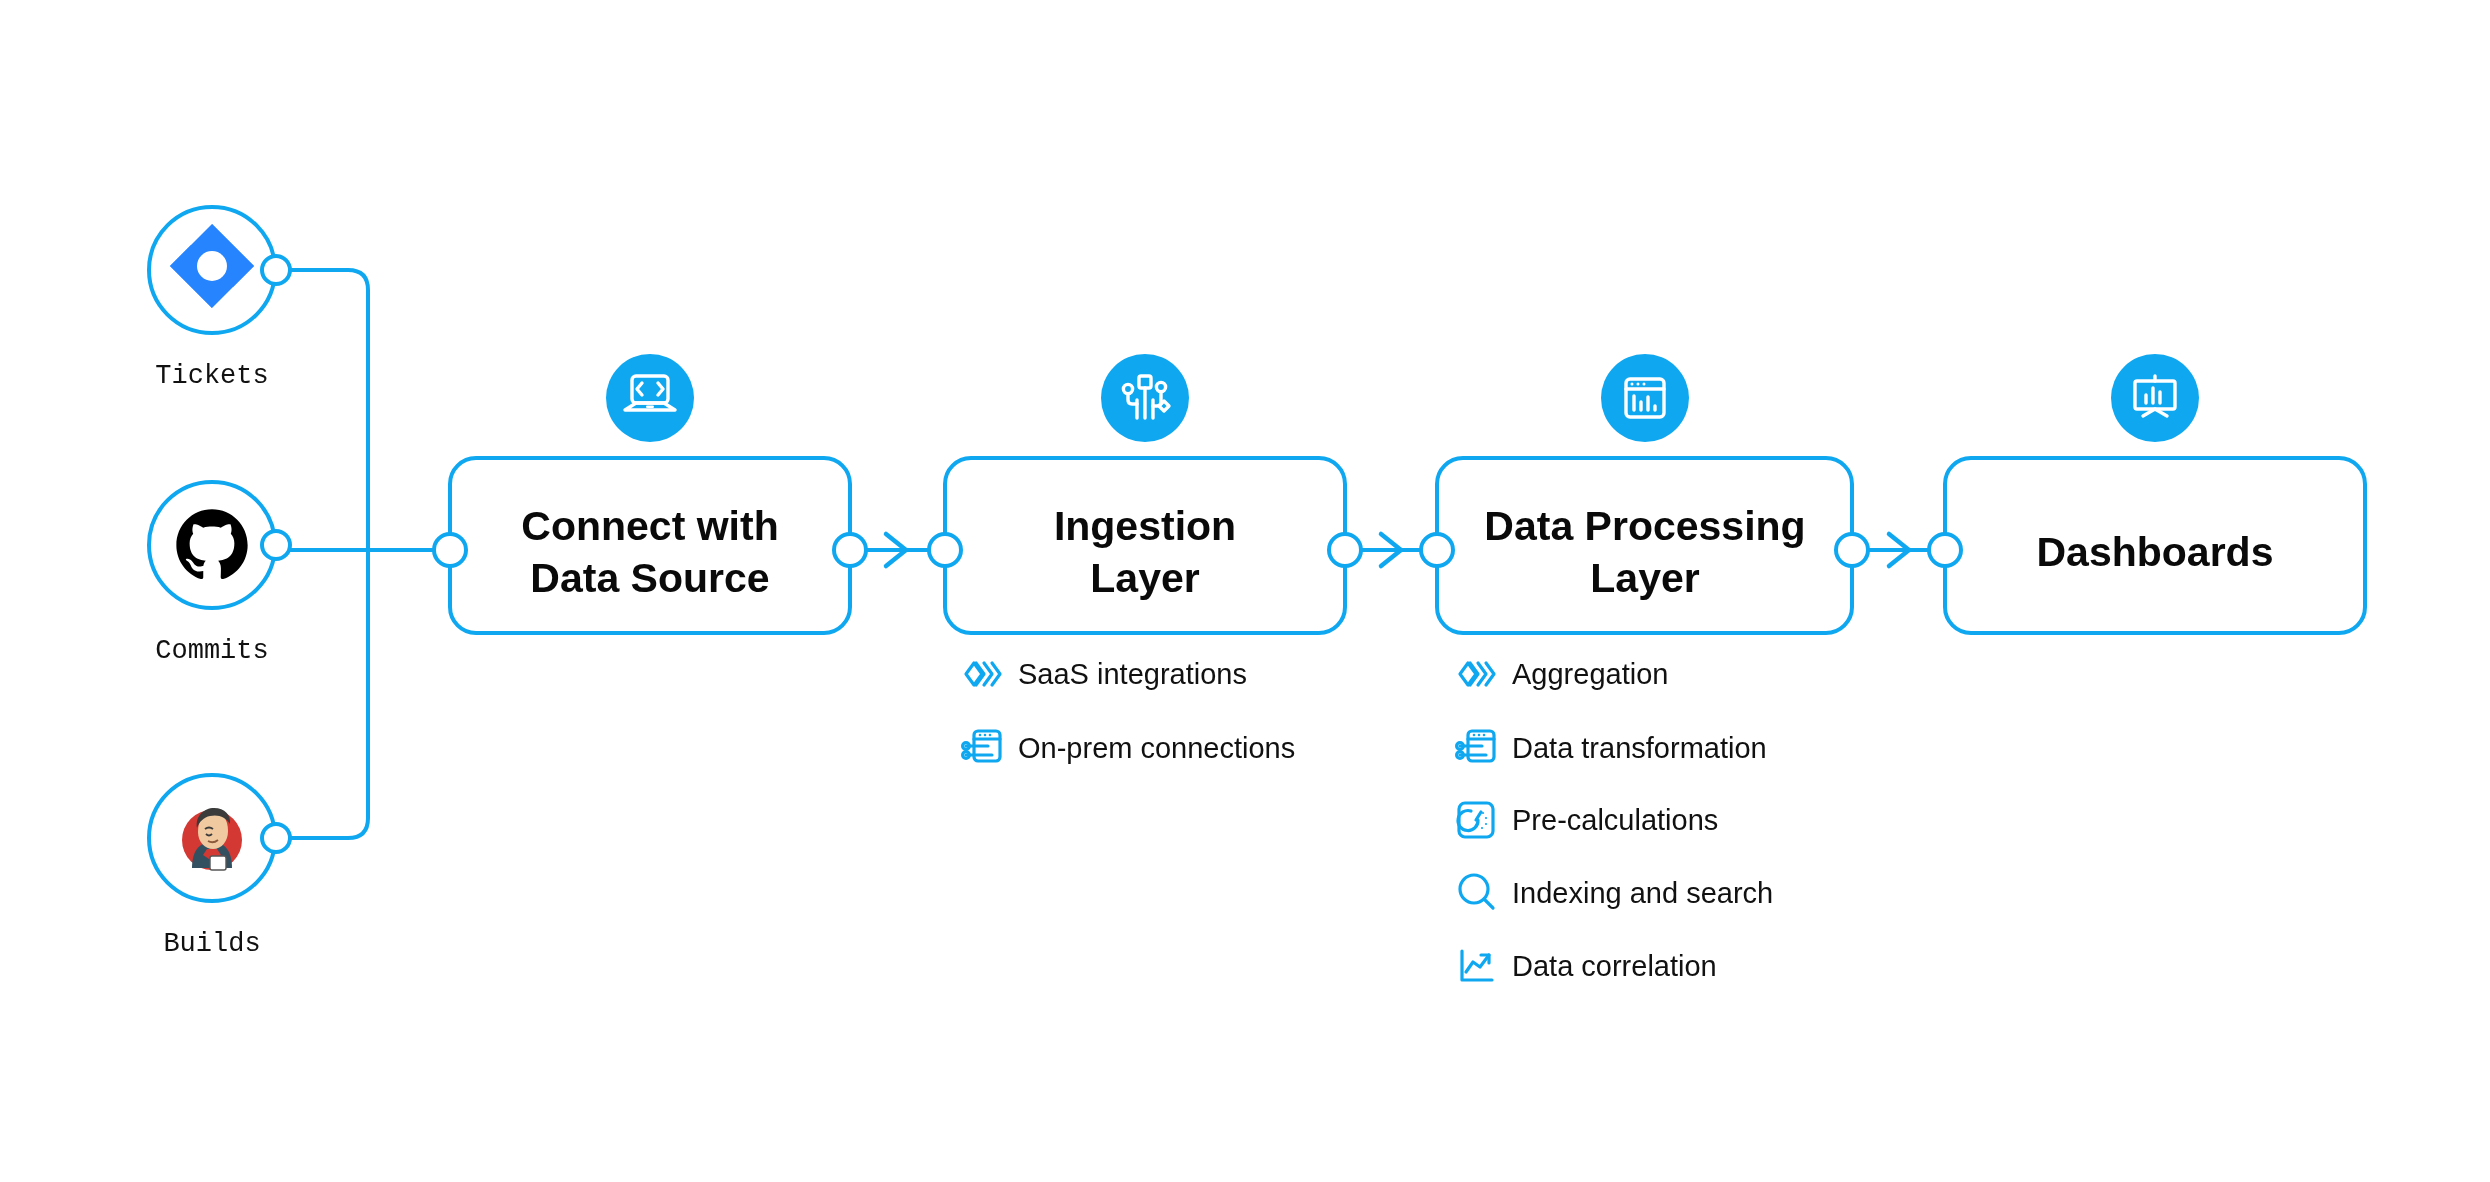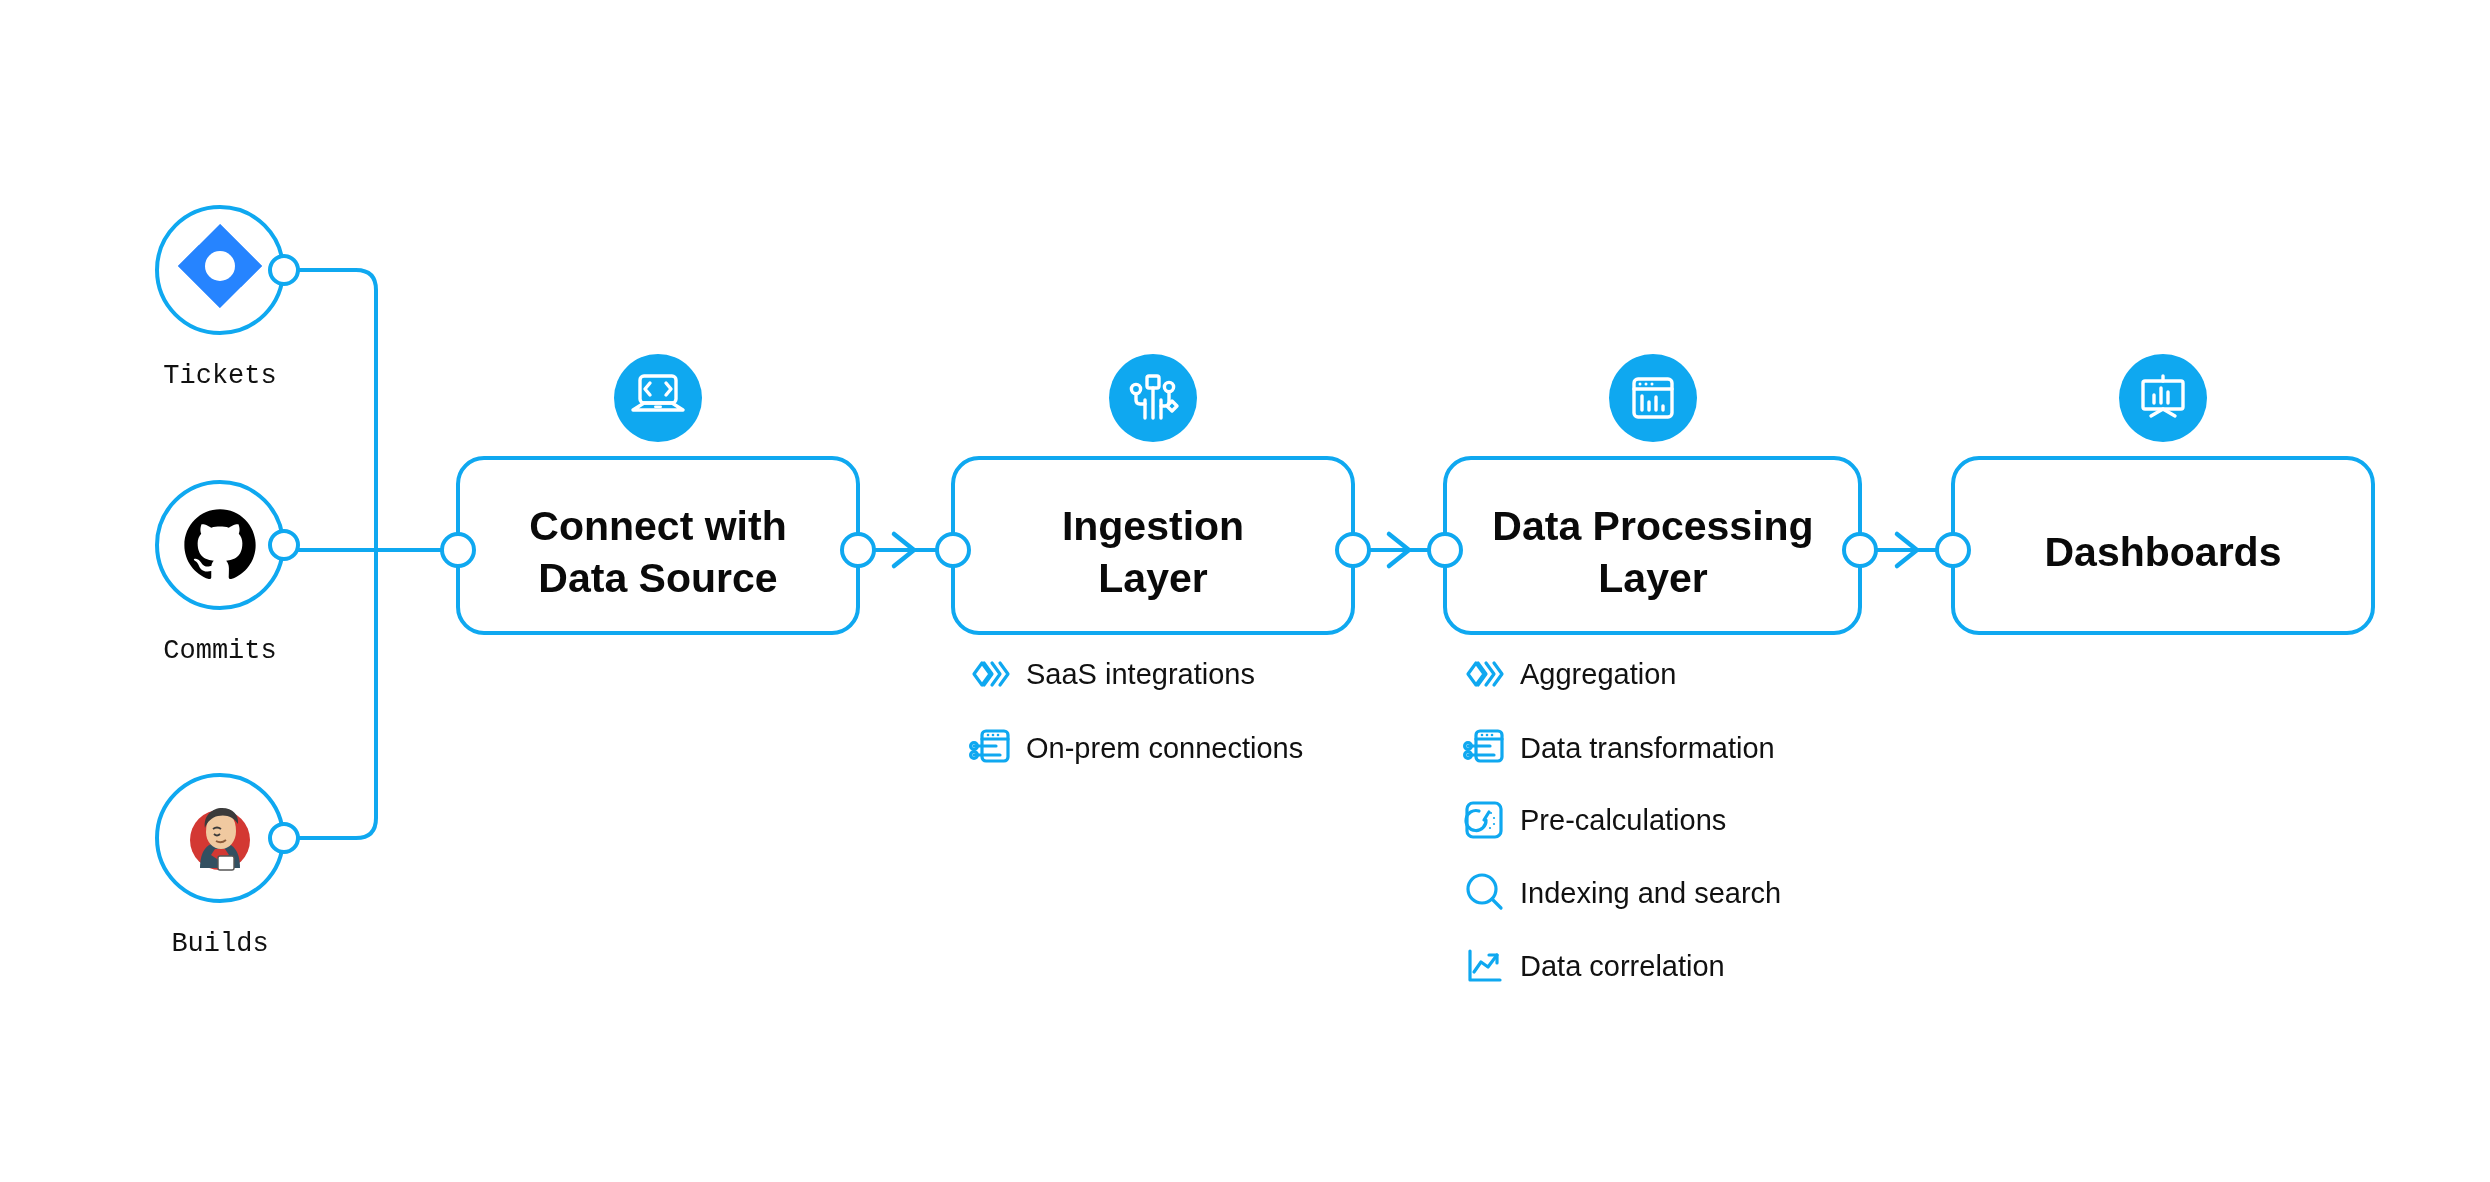--- a/index.html
+++ b/index.html
@@ -11,21 +11,20 @@
     width: 2490px;
     height: 1182px;
     font-family: "Liberation Sans", sans-serif;
     overflow: hidden;
   }
   #diagram-root {
     position: relative;
     width: 2188px;
     height: 1182px;
     background: #ffffff;
-    margin-left: 8px;
   }
   svg.canvas {
     display: block;
     width: 2490px;
     height: 1182px;
   }
   .stage-title {
     font-family: "Liberation Sans", sans-serif;
     font-weight: bold;
     font-size: 41px;

